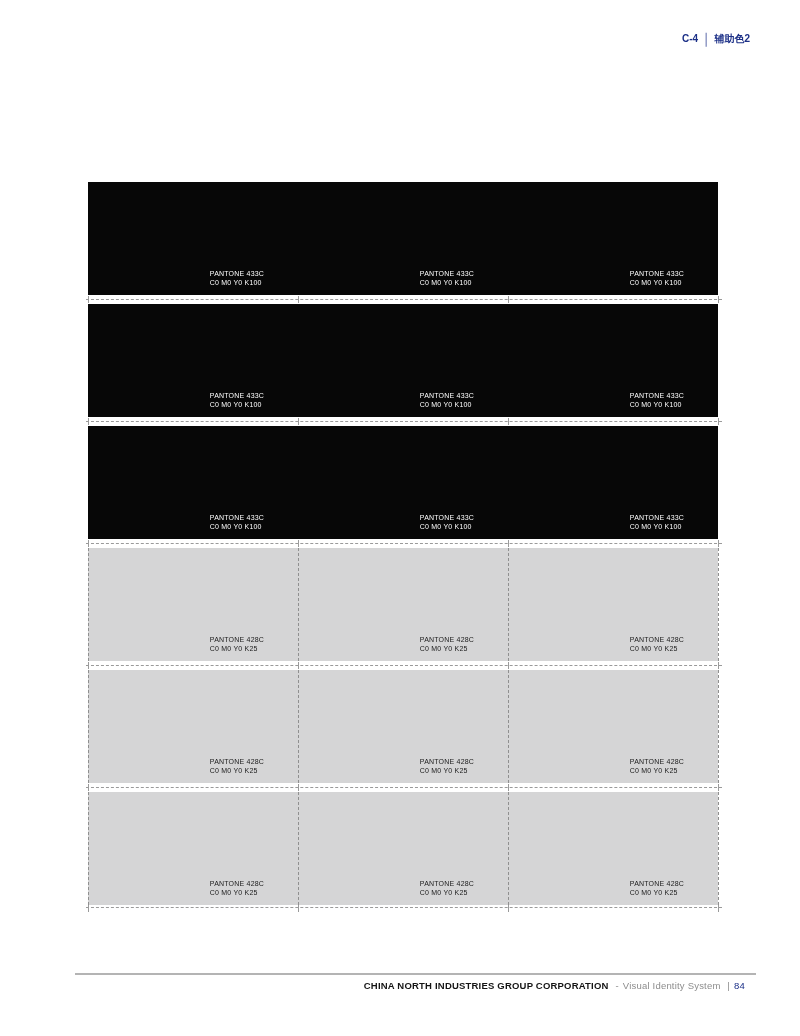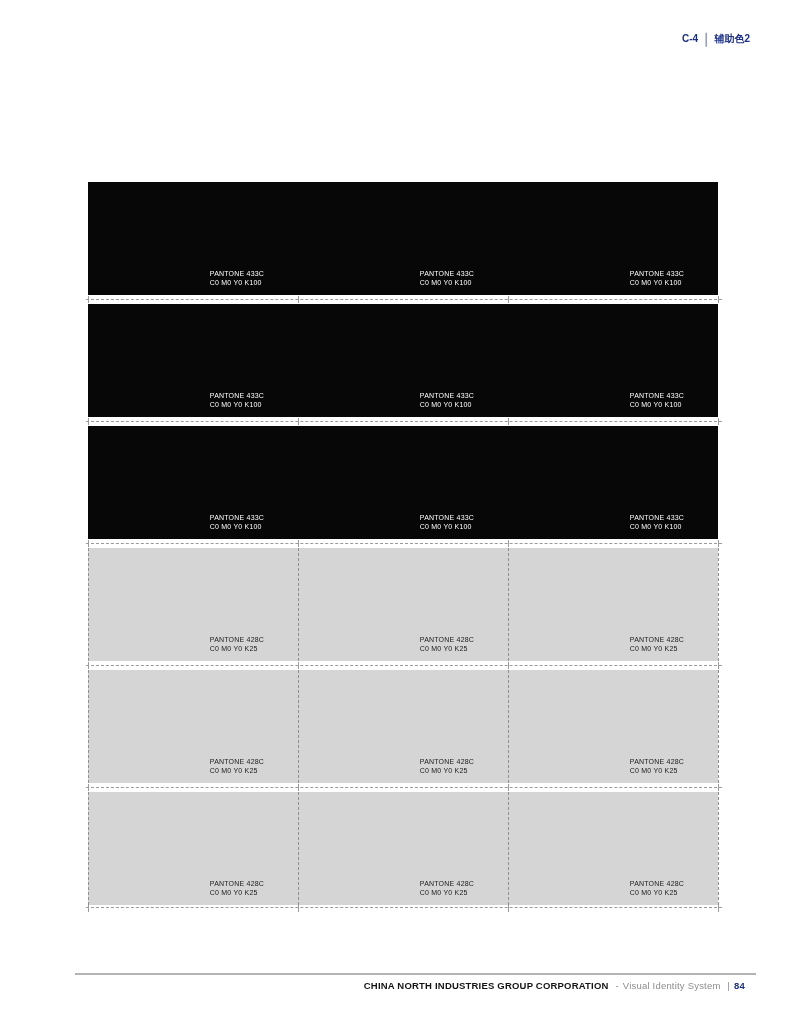--- a/index.html
+++ b/index.html
@@ -64,21 +64,21 @@
     position:absolute;left:75px;top:973px;width:681px;height:2px;
     background:#b4b4b4;
   }
   .footer{
     position:absolute;top:980px;right:55px;
     font-size:9.5px;letter-spacing:.2px;color:#8d8d8d;
     white-space:nowrap;
   }
   .footer .company{font-weight:bold;color:#141414;}
   .footer .sep{margin:0 4px;}
-  .footer .pagenum{font-weight:bold;color:#1b2f87;}
+  .footer .pagenum{font-weight:normal;color:#1b2f87;}
 </style>
 </head>
 <body>
 
 <div class="page">
 
   <div class="corner-label">
     <span>C-4</span><span class="vbar">│</span><span>辅助色2</span>
   </div>
 

